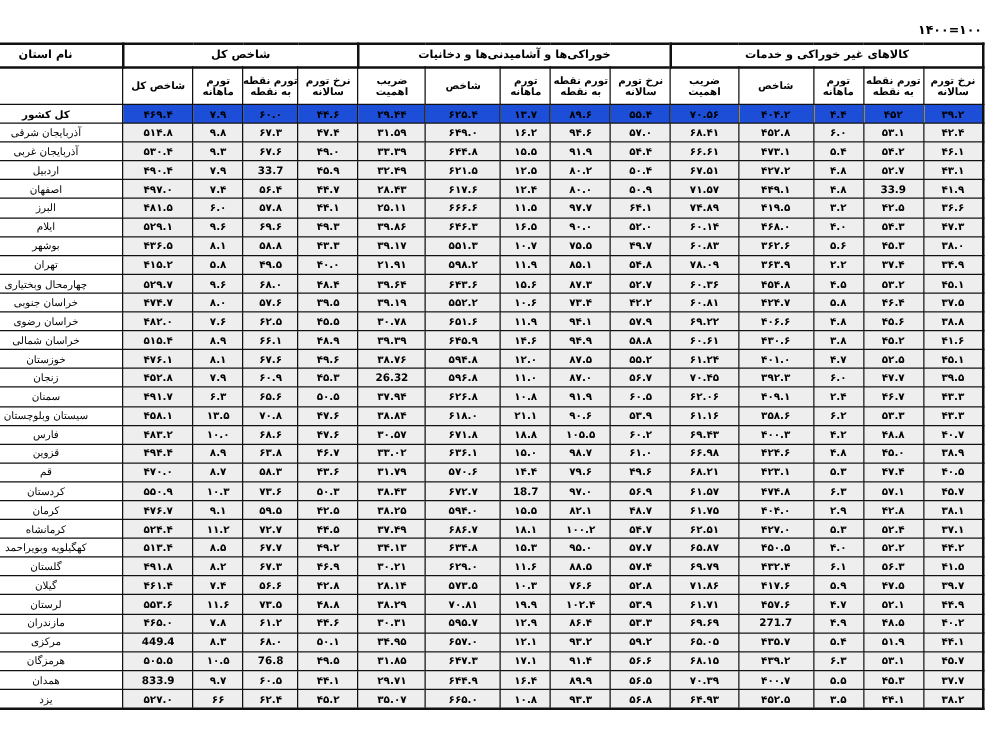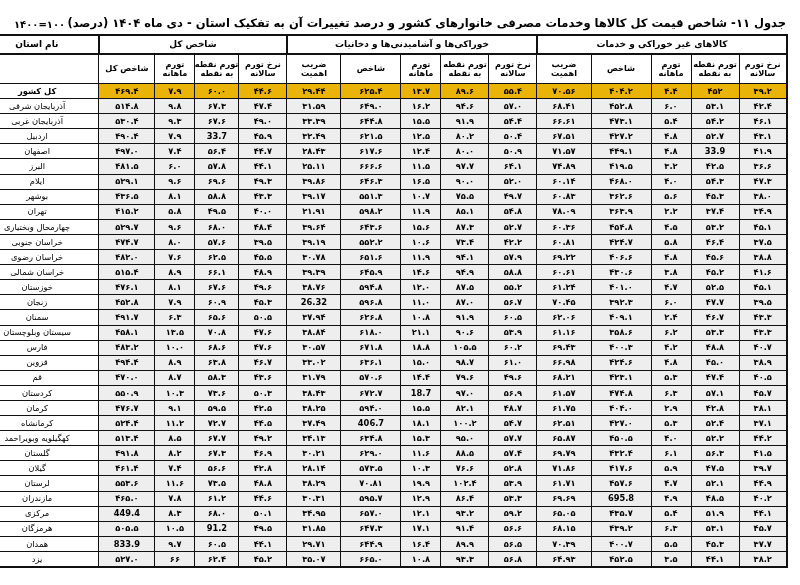--- a/index.html
+++ b/index.html
@@ -96,32 +96,31 @@
     font-size:9.3px;
     background:#ffffff;
     font-weight:normal;
   }
   td.num{
     background:#eeeeee;
     font-weight:bold;
     direction:ltr;
     unicode-bidi:bidi-override;
   }
-  tr.country td.num{background:#eab308;text-align:center;}
+  tr.country td.num{background:#1d4ed8;text-align:center;}
   tr.country td.prov{font-weight:bold;}
   table.grid{border:2px solid #111;}
   thead tr.grp th.g{border:2px solid #111;}
 </style>
 </head>
 <body>
 
 <div class="page">
 
   <div class="titlebar">
-    <div class="title-main">جدول ۱۱- شاخص قیمت کل کالاها وخدمات مصرفی خانوارهای کشور و درصد تغییرات آن به تفکیک استان - دی ماه ۱۴۰۴ (درصد)</div>
     <div class="title-base">۱۴۰۰=۱۰۰</div>
   </div>
 
   <div class="tblwrap">
     <table class="grid">
       <colgroup id="cols">
           <col style="width: 48px;">
           <col style="width: 48px;">
           <col style="width: 40px;">
           <col style="width: 60px;">
@@ -578,21 +577,21 @@
           </tr>
           <tr>
             <td class="num">۳۷.۱</td>
             <td class="num">۵۲.۴</td>
             <td class="num">۵.۳</td>
             <td class="num">۴۲۷.۰</td>
             <td class="num">۶۲.۵۱</td>
             <td class="num">۵۴.۷</td>
             <td class="num">۱۰۰.۲</td>
             <td class="num">۱۸.۱</td>
-            <td class="num">406.7</td>
+            <td class="num">۶۸۶.۷</td>
             <td class="num">۳۷.۴۹</td>
             <td class="num">۴۴.۵</td>
             <td class="num">۷۲.۷</td>
             <td class="num">۱۱.۲</td>
             <td class="num">۵۲۴.۴</td>
             <td class="prov">کرمانشاه</td>
           </tr>
           <tr>
             <td class="num">۴۴.۲</td>
             <td class="num">۵۲.۲</td>
@@ -658,21 +657,21 @@
             <td class="num">۴۸.۸</td>
             <td class="num">۷۳.۵</td>
             <td class="num">۱۱.۶</td>
             <td class="num">۵۵۳.۶</td>
             <td class="prov">لرستان</td>
           </tr>
           <tr>
             <td class="num">۴۰.۲</td>
             <td class="num">۴۸.۵</td>
             <td class="num">۴.۹</td>
-            <td class="num">695.8</td>
+            <td class="num">271.7</td>
             <td class="num">۶۹.۶۹</td>
             <td class="num">۵۳.۳</td>
             <td class="num">۸۶.۴</td>
             <td class="num">۱۲.۹</td>
             <td class="num">۵۹۵.۷</td>
             <td class="num">۳۰.۳۱</td>
             <td class="num">۴۴.۶</td>
             <td class="num">۶۱.۲</td>
             <td class="num">۷.۸</td>
             <td class="num">۴۶۵.۰</td>
@@ -700,21 +699,21 @@
             <td class="num">۵۳.۱</td>
             <td class="num">۶.۳</td>
             <td class="num">۴۳۹.۲</td>
             <td class="num">۶۸.۱۵</td>
             <td class="num">۵۶.۶</td>
             <td class="num">۹۱.۴</td>
             <td class="num">۱۷.۱</td>
             <td class="num">۶۴۷.۳</td>
             <td class="num">۳۱.۸۵</td>
             <td class="num">۴۹.۵</td>
-            <td class="num">91.2</td>
+            <td class="num">76.8</td>
             <td class="num">۱۰.۵</td>
             <td class="num">۵۰۵.۵</td>
             <td class="prov">هرمزگان</td>
           </tr>
           <tr>
             <td class="num">۳۷.۷</td>
             <td class="num">۴۵.۳</td>
             <td class="num">۵.۵</td>
             <td class="num">۴۰۰.۷</td>
             <td class="num">۷۰.۳۹</td>

